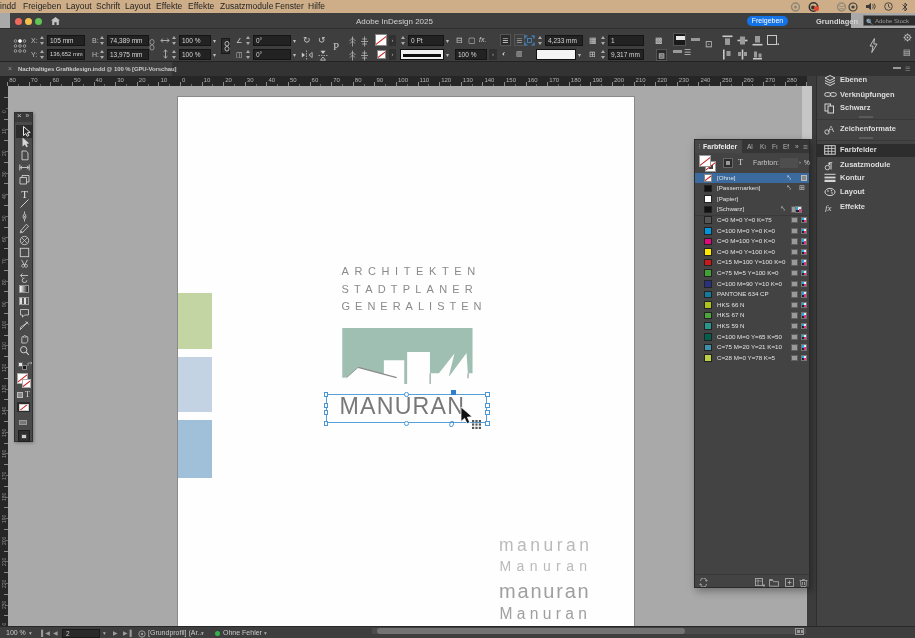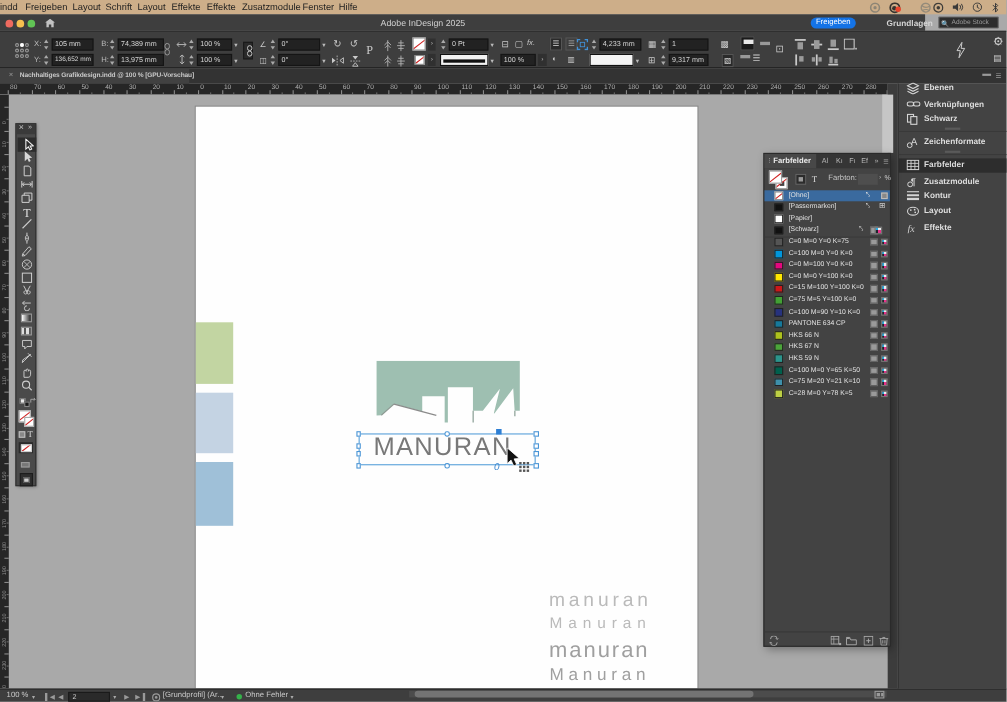--- a/index.html
+++ b/index.html
@@ -1,21 +1,21 @@
 <!DOCTYPE html>
 <html><head>
 <meta charset="utf-8">
 <style>
 * { margin:0; padding:0; box-sizing:border-box; }
 html,body { width:915px; height:638px; overflow:hidden; }
 body { font-family:"Liberation Sans", sans-serif; position:relative; background:#a9a9a9; }
 .abs { position:absolute; }
 #menubar { left:0; top:0; width:915px; height:13px; background:#cdae89; color:#1f1f1f; font-size:8.5px; }
 #menubar span { position:absolute; top:1px; }
-#titlebar { left:0; top:13px; width:841px; height:15px; background:#3e3e3e; color:#d8d8d8; }
+#titlebar { left:10px; top:13px; width:841px; height:15px; background:#3e3e3e; color:#d8d8d8; }
 .tl { position:absolute; top:18px; width:7px; height:7px; border-radius:50%; }
 #cpanel { left:0; top:28px; width:915px; height:34px; background:#3e3e3e; border-top:1px solid #2e2e2e; border-bottom:1px solid #232323; }
 .fld { position:absolute; height:11px; background:#222222; border:1px solid #151515; color:#d5d5d5; font-size:6.5px; line-height:9px; padding-left:2px; white-space:nowrap; overflow:hidden; }
 .lbl { position:absolute; color:#bbbbbb; font-size:7px; }
 .stp { position:absolute; width:7px; height:11px; }
 .stp:before { content:""; position:absolute; left:1px; top:1px; border-left:2.5px solid transparent; border-right:2.5px solid transparent; border-bottom:3px solid #aaaaaa; }
 .stp:after { content:""; position:absolute; left:1px; bottom:1px; border-left:2.5px solid transparent; border-right:2.5px solid transparent; border-top:3px solid #aaaaaa; }
 .dd { position:absolute; color:#bbbbbb; font-size:6px; }
 .ic { position:absolute; color:#c8c8c8; }
 #tabrow { left:0; top:62px; width:915px; height:14px; background:#333333; }
@@ -392,20 +392,21 @@
 <span style="position:absolute; left:786.8px; top:0.5px; font-size:6px; color:#b2b2b2;">280</span>
 <div style="position:absolute; left:795.6px; bottom:0; width:1px; height:2.5px; background:#6a6a6a;"></div>
 <div style="position:absolute; left:806.4px; bottom:0; width:1px; height:4px; background:#8a8a8a;"></div>
 </div>
 
 <div id="canvas" class="abs">
 <div id="page">
 <div class="abs" style="left:0px; top:195.5px; width:33.6px; height:56px; background:#c2d5a2;"></div>
 <div class="abs" style="left:0px; top:259.5px; width:33.6px; height:55px; background:#c4d3e3;"></div>
 <div class="abs" style="left:0px; top:323px; width:33.6px; height:57.5px; background:#9fc0d8;"></div>
+<div class="abs" style="transform:translateZ(0); left:163.5px; top:165.6px; font-size:11px; color:#8a8a8a; line-height:17.9px; white-space:nowrap;"><span style="letter-spacing:5.6px;">ARCHITEKTEN</span><br><span style="letter-spacing:5.2px;">STADTPLANER</span><br><span style="letter-spacing:5.0px;">GENERALISTEN</span></div>
 <svg class="abs" style="left:163.6px; top:231px;" width="131" height="58" viewBox="0 0 130.5 58">
 <polygon fill="#9ebfb1" points="0,0 130.3,0 130.3,45.3 125.6,45.3 124.3,25.0 107.2,48.0 106.7,47.7 112.2,25.5 96.7,45.3 87.7,45.3 87.7,24.1 64.9,24.1 64.9,56.0 62.0,56.0 62.0,32.3 41.6,32.3 41.6,46.2 15.9,39.3 4.4,49.5 0,49.8"></polygon>
 <line x1="4.4" y1="49.5" x2="15.9" y2="39.3" stroke="#8d9a93" stroke-width="1"></line>
 <line x1="15.9" y1="39.3" x2="54.4" y2="49.7" stroke="#8b8b8b" stroke-width="1.2"></line>
 <line x1="87.9" y1="45.3" x2="87.9" y2="56" stroke="#93a69d" stroke-width="1.2"></line>
 <line x1="125.8" y1="45.3" x2="125.8" y2="50.3" stroke="#93a69d" stroke-width="1.2"></line>
 </svg>
 <div class="abs" style="transform:translateZ(0); left:161.5px; top:295.6px; font-size:23.2px; color:#787878; letter-spacing:1.2px; white-space:nowrap;">MANURAN</div>
 <div class="abs" style="transform:translateZ(0); left:321px; top:437.5px; font-size:17.5px; letter-spacing:3.5px; color:#bababa; white-space:nowrap;">manuran</div>
 <div class="abs" style="transform:translateZ(0); left:321.5px; top:460.5px; font-size:14px; letter-spacing:5.4px; color:#bababa; white-space:nowrap;">Manuran</div>

